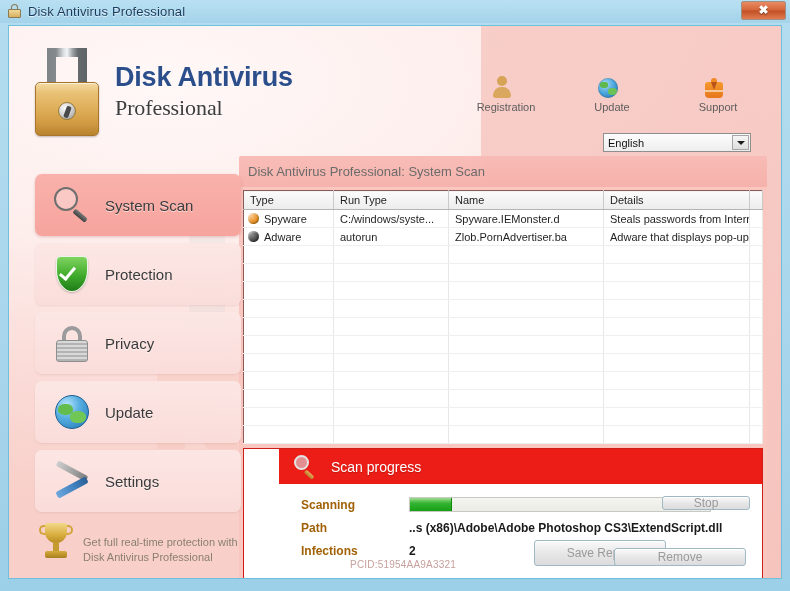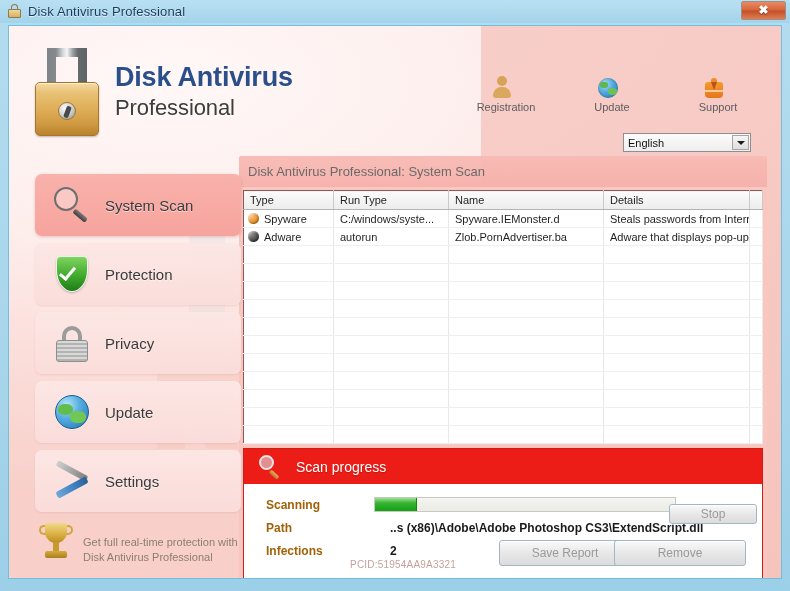--- a/index.html
+++ b/index.html
@@ -166,20 +166,21 @@
     letter-spacing: -0.2px;
     line-height: 1.05;
     text-shadow: 0 1px 0 rgba(255,255,255,0.8);
   }
   #brand-text .line2 {
     font-size: 22px;
     color: #3d3d3d;
     letter-spacing: -0.1px;
     margin-top: 3px;
     text-shadow: 0 1px 0 rgba(255,255,255,0.8);
+    font-family: Liberation Serif, serif;
   }
 
   
   #header-actions {
     position: absolute;
     right: 34px; top: 48px;
     display: flex;
     gap: 40px;
     z-index: 5;
   }
@@ -255,21 +256,21 @@
   }
   .ico-support .stripe {
     position: absolute; left:0; top:12px; width:18px; height:2px;
     background: rgba(255,255,255,0.55);
   }
 
   
   #lang-select {
     position: absolute;
     right: 30px; top: 107px;
-    width: 128px; height: 19px;
+    width: 148px; height: 19px;
     background: linear-gradient(180deg,#fcfcfc 0%, #eeeeee 100%);
     border: 1px solid #8e8e8e;
     display: flex; align-items: center;
     font-size: 11px; color: #111;
     padding-left: 4px;
     cursor: pointer;
     z-index: 6;
   }
   #lang-select .arrowbox {
     position: absolute; right: 1px; top: 1px;
@@ -496,20 +497,21 @@
   .type-dot.adware  { background: radial-gradient(circle at 33% 30%, #8d8d8d 0%, #4a4a4a 60%, #1e1e1e 100%); }
 
   
   #progress-outer {
     background: #f9c6c0;
     padding: 0 4px 4px 4px;
   }
   #progress-box {
     background: #ffffff;
     border: 1px solid #cc1f18;
+    padding-left: 35px;
   }
   #progress-head {
     height: 35px;
     background: #ec1d16;
     display: flex; align-items: center;
     padding-left: 12px;
   }
   #progress-head .pmag {
     width: 26px; height: 26px; position: relative; margin-right: 14px;
     flex: 0 0 auto;
@@ -533,21 +535,21 @@
   #progress-body {
     padding: 13px 16px 14px 22px;
     position: relative;
     height: 96px;
   }
   .prow { display: flex; align-items: center; margin-bottom: 9px; }
   .prow .plabel {
     width: 108px; flex: 0 0 auto;
     font-size: 12px; font-weight: bold; color: #a16207;
   }
-  .prow .pvalue { font-size: 12px; color: #1a1a1a; margin-left: 16px; }
+  .prow .pvalue { font-size: 12px; color: #1a1a1a; }
   .prow .pvalue.bold { font-weight: bold; }
 
   #progressbar {
     width: 302px; height: 15px;
     background: linear-gradient(180deg,#f4f4f0 0%, #ecece6 100%);
     border: 1px solid #c9c9c4;
     position: relative;
     overflow: hidden;
   }
   #progressbar .fill {
@@ -561,32 +563,32 @@
     border: 1px solid #9fb8c4;
     border-radius: 3px;
     font-size: 12px;
     color: #9a9a9a;
     display: flex; align-items: center; justify-content: center;
     cursor: pointer;
     box-shadow: inset 0 1px 0 rgba(255,255,255,0.9);
   }
   #btn-stop {
     position: absolute;
-    right: 5px; top: 12px;
-    width: 88px; height: 20px; margin-top: 8px;
+    right: 12px; top: 12px;
+    width: 88px; height: 14px;
   }
   #btn-save {
     position: absolute;
     left: 255px; bottom: 14px;
     width: 132px; height: 26px;
   }
   #btn-remove {
     position: absolute;
     right: 16px; bottom: 14px;
-    width: 132px; height: 26px;
+    width: 132px; height: 18px;
   }
 
   
   #pcid {
     position: absolute;
     left: 16px; right: 0;
     bottom: 8px;
     text-align: center;
     font-size: 10px;
     color: #c6a19c;

